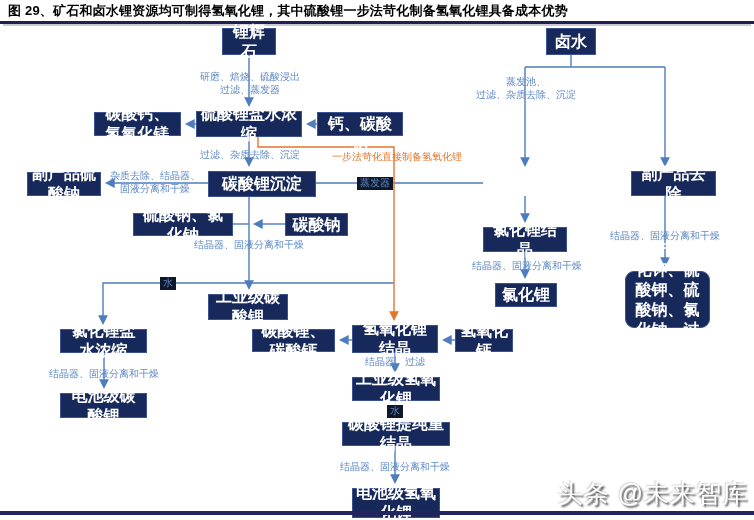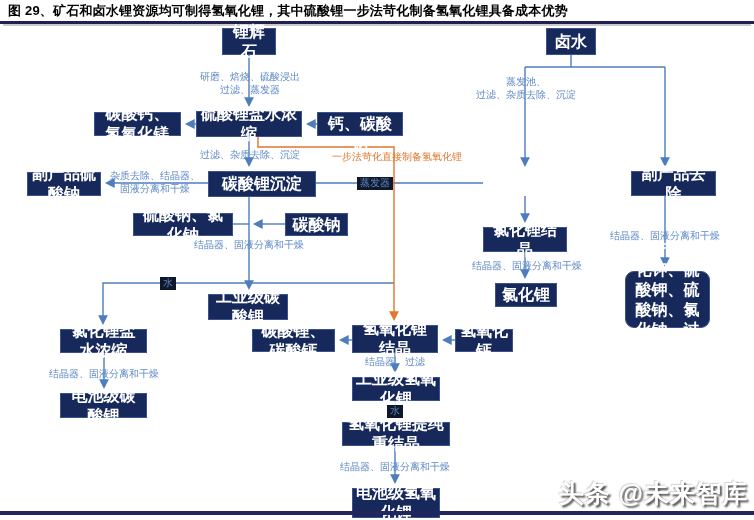--- a/index.html
+++ b/index.html
@@ -20,21 +20,21 @@
     font-size:16px;font-weight:bold;box-sizing:border-box;line-height:1.25;
     padding:2px 3px;
   }
   .plabel{
     position:absolute;color:#5d88c4;font-size:10px;line-height:1.25;
     text-align:center;transform:translateX(-50%);white-space:pre;z-index:3;
   }
   .plabel.onln{background:#0f172a;padding:0 3px;}
   .plabel.orange{color:#e2762c;}
   .watermark{
-    position:absolute;right:6px;top:477px;font-size:25px;font-weight:bold;
+    position:absolute;right:6px;top:477px;font-size:25px;font-weight:normal;
     color:#ffffff;letter-spacing:1px;
     text-shadow:2px 2px 2px rgba(70,70,70,0.95), -1px -1px 1px rgba(170,170,170,0.5);
     z-index:4;white-space:nowrap;
   }
   .bottom-bar{
     position:absolute;left:0;top:511px;width:754px;height:4px;background:#23265e;z-index:4;
   }
 </style>
 </head>
 <body>
@@ -95,21 +95,21 @@
   <div class="node" style="left:483px;top:227px;width:84px;height:25px;">氯化锂结晶</div>
   <div class="node" style="left:208px;top:294px;width:80px;height:26px;">工业级碳酸锂</div>
   <div class="node" style="left:495px;top:283px;width:62px;height:24px;">氯化锂</div>
   <div class="node" style="left:625px;top:271px;width:85px;height:57px;border-radius:9px;">副产品氯化钾、硫酸钾、硫酸钠、氯化钠、过二硼酸等</div>
   <div class="node" style="left:60px;top:329px;width:87px;height:24px;">氯化锂盐水浓缩</div>
   <div class="node" style="left:252px;top:329px;width:83px;height:23px;">碳酸锂、碳酸钙</div>
   <div class="node" style="left:352px;top:325px;width:86px;height:28px;">氢氧化锂结晶</div>
   <div class="node" style="left:455px;top:329px;width:58px;height:23px;">氢氧化钙</div>
   <div class="node" style="left:60px;top:393px;width:87px;height:25px;">电池级碳酸锂</div>
   <div class="node" style="left:352px;top:377px;width:88px;height:24px;">工业级氢氧化锂</div>
-  <div class="node" style="left:342px;top:422px;width:108px;height:24px;">氢氧化锂提纯重结晶</div>
+  <div class="node" style="left:342px;top:422px;width:108px;height:24px;">碳酸锂提纯重结晶</div>
   <div class="node" style="left:352px;top:488px;width:88px;height:30px;">电池级氢氧化锂</div>
 
   <div class="plabel" style="left:250px;top:71px;">研磨、焙烧、硫酸浸出
 过滤、蒸发器</div>
   <div class="plabel" style="left:526px;top:76px;">蒸发池、
 过滤、杂质去除、沉淀</div>
   <div class="plabel" style="left:250px;top:149px;">过滤、杂质去除、沉淀</div>
   <div class="plabel orange" style="left:397px;top:151px;">一步法苛化直接制备氢氧化锂</div>
   <div class="plabel" style="left:155px;top:170px;">杂质去除、结晶器、
 固液分离和干燥</div>

